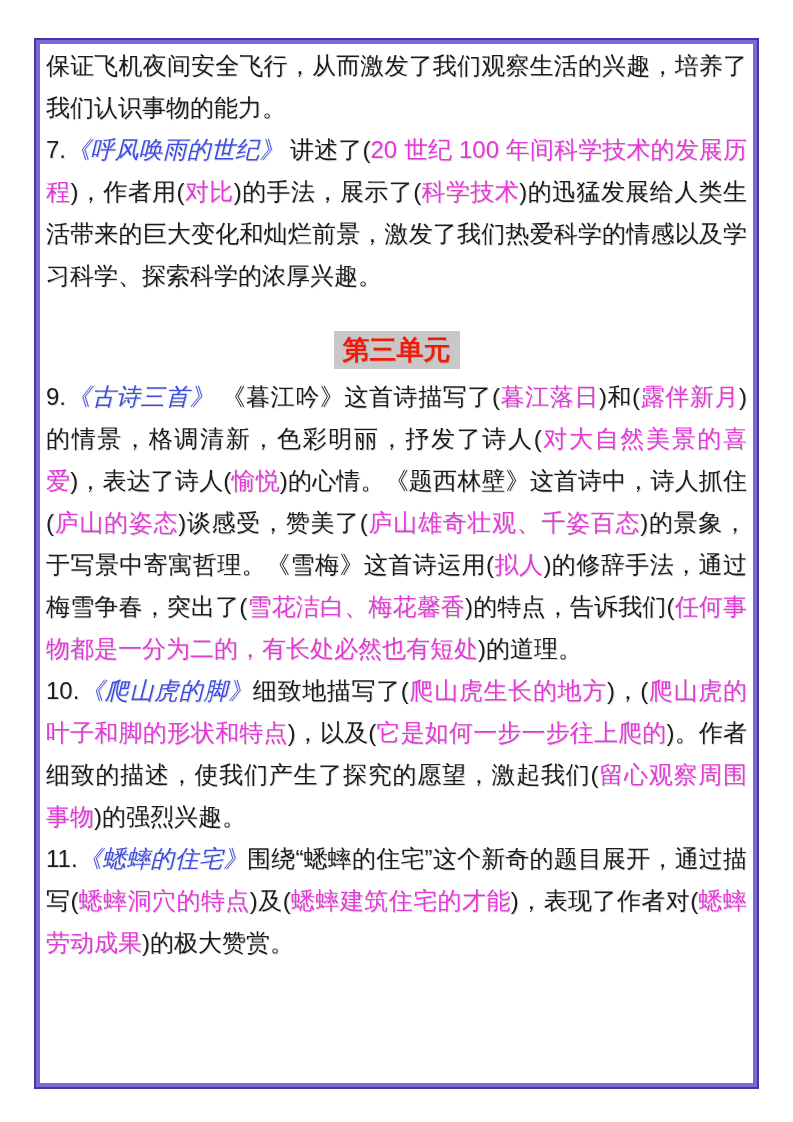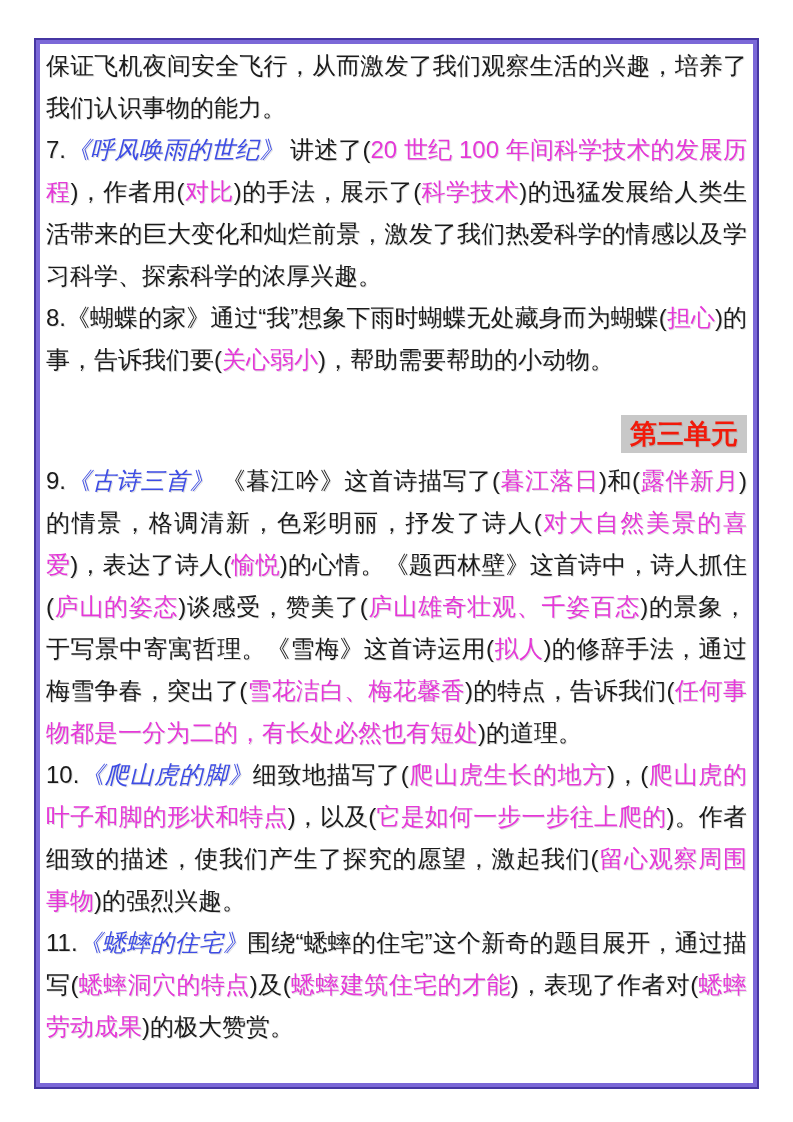--- a/index.html
+++ b/index.html
@@ -38,40 +38,39 @@
     text-justify: inter-ideograph;
     color: var(--plain, #1b1b1b);
     text-shadow: 1px 1px 0 rgba(185,185,185,0.45);
     word-break: break-all;
   }
   .seg-plain   { color: var(--plain, #1b1b1b); margin-top: 20px; }
   .seg-magenta { color: var(--magenta, #e538d8); }
   .seg-blue    { color: var(--blue, #3d4ce4); font-style: italic; }
   .heading {
     margin: 34px 0 0 0;
-    text-align: right;
+    text-align: center;
     line-height: 44px;
   }
   .heading-text {
     display: inline-block;
     font-size: 27px;
     font-weight: bold;
     color: var(--heading-color, #f11a0a);
     background: var(--heading-bg, #c8c8c8);
     padding: 3px 9px;
     line-height: 32px;
     text-shadow: 1px 1px 0 rgba(150,150,150,0.4);
   }
 </style>
 </head>
 <body>
 
 <div class="frame">
   <div class="doc-body">
       <p class="para"><span class="seg seg-plain">保证飞机夜间安全飞行，从而激发了我们观察生活的兴趣，培养了我们认识事物的能力。</span></p>
       <p class="para"><span class="seg seg-plain">7.</span><span class="seg seg-blue">《呼风唤雨的世纪》</span><span class="seg seg-plain"> 讲述了(</span><span class="seg seg-magenta">20 世纪 100 年间科学技术的发展历程</span><span class="seg seg-plain">)，作者用(</span><span class="seg seg-magenta">对比</span><span class="seg seg-plain">)的手法，展示了(</span><span class="seg seg-magenta">科学技术</span><span class="seg seg-plain">)的迅猛发展给人类生活带来的巨大变化和灿烂前景，激发了我们热爱科学的情感以及学习科学、探索科学的浓厚兴趣。</span></p>
-      <p class="para"><span class="seg seg-plain">8.《蝴蝶的家》通过“我”想象下雨时蝴蝶无处藏身而为蝴蝶(</span><span class="seg seg-magenta">担心</span><span class="seg seg-plain">)的事，告诉我们要(</span><span class="seg seg-magenta">关心弱小</span><span class="seg seg-plain">)，帮助需要帮助的小动物。</span></p>
       <div class="heading"><span class="heading-text">第三单元</span></div>
       <p class="para"><span class="seg seg-plain">9.</span><span class="seg seg-blue">《古诗三首》</span><span class="seg seg-plain"> 《暮江吟》这首诗描写了(</span><span class="seg seg-magenta">暮江落日</span><span class="seg seg-plain">)和(</span><span class="seg seg-magenta">露伴新月</span><span class="seg seg-plain">)的情景，格调清新，色彩明丽，抒发了诗人(</span><span class="seg seg-magenta">对大自然美景的喜爱</span><span class="seg seg-plain">)，表达了诗人(</span><span class="seg seg-magenta">愉悦</span><span class="seg seg-plain">)的心情。《题西林壁》这首诗中，诗人抓住(</span><span class="seg seg-magenta">庐山的姿态</span><span class="seg seg-plain">)谈感受，赞美了(</span><span class="seg seg-magenta">庐山雄奇壮观、千姿百态</span><span class="seg seg-plain">)的景象，于写景中寄寓哲理。《雪梅》这首诗运用(</span><span class="seg seg-magenta">拟人</span><span class="seg seg-plain">)的修辞手法，通过梅雪争春，突出了(</span><span class="seg seg-magenta">雪花洁白、梅花馨香</span><span class="seg seg-plain">)的特点，告诉我们(</span><span class="seg seg-magenta">任何事物都是一分为二的，有长处必然也有短处</span><span class="seg seg-plain">)的道理。</span></p>
       <p class="para"><span class="seg seg-plain">10.</span><span class="seg seg-blue">《爬山虎的脚》</span><span class="seg seg-plain">细致地描写了(</span><span class="seg seg-magenta">爬山虎生长的地方</span><span class="seg seg-plain">)，(</span><span class="seg seg-magenta">爬山虎的叶子和脚的形状和特点</span><span class="seg seg-plain">)，以及(</span><span class="seg seg-magenta">它是如何一步一步往上爬的</span><span class="seg seg-plain">)。作者细致的描述，使我们产生了探究的愿望，激起我们(</span><span class="seg seg-magenta">留心观察周围事物</span><span class="seg seg-plain">)的强烈兴趣。</span></p>
       <p class="para"><span class="seg seg-plain">11.</span><span class="seg seg-blue">《蟋蟀的住宅》</span><span class="seg seg-plain">围绕“蟋蟀的住宅”这个新奇的题目展开，通过描写(</span><span class="seg seg-magenta">蟋蟀洞穴的特点</span><span class="seg seg-plain">)及(</span><span class="seg seg-magenta">蟋蟀建筑住宅的才能</span><span class="seg seg-plain">)，表现了作者对(</span><span class="seg seg-magenta">蟋蟀劳动成果</span><span class="seg seg-plain">)的极大赞赏。</span></p>
     </div>
 </div>
 
 </body></html>

